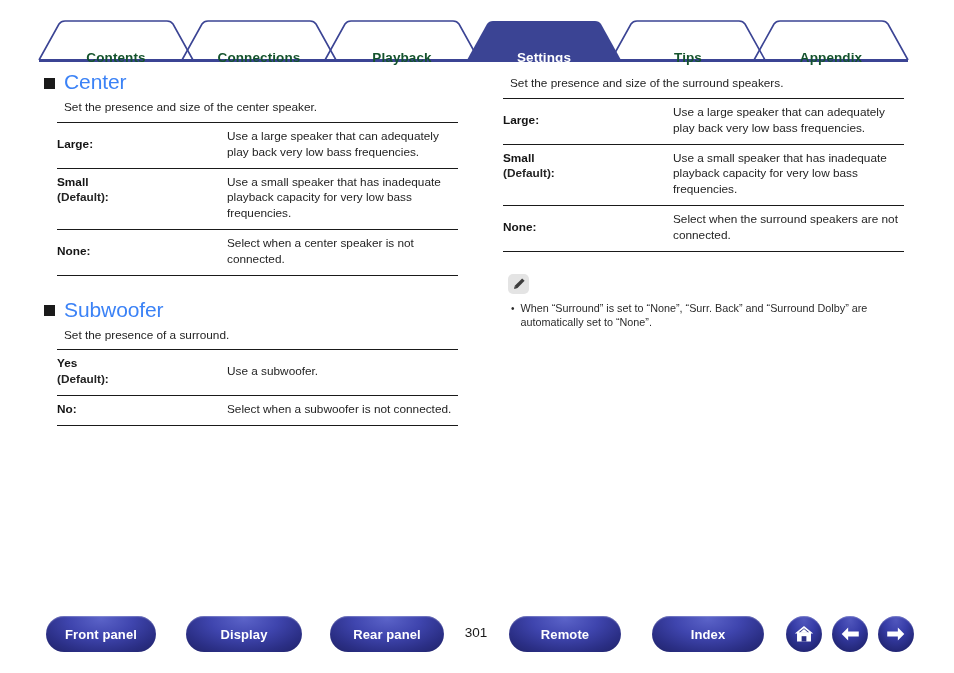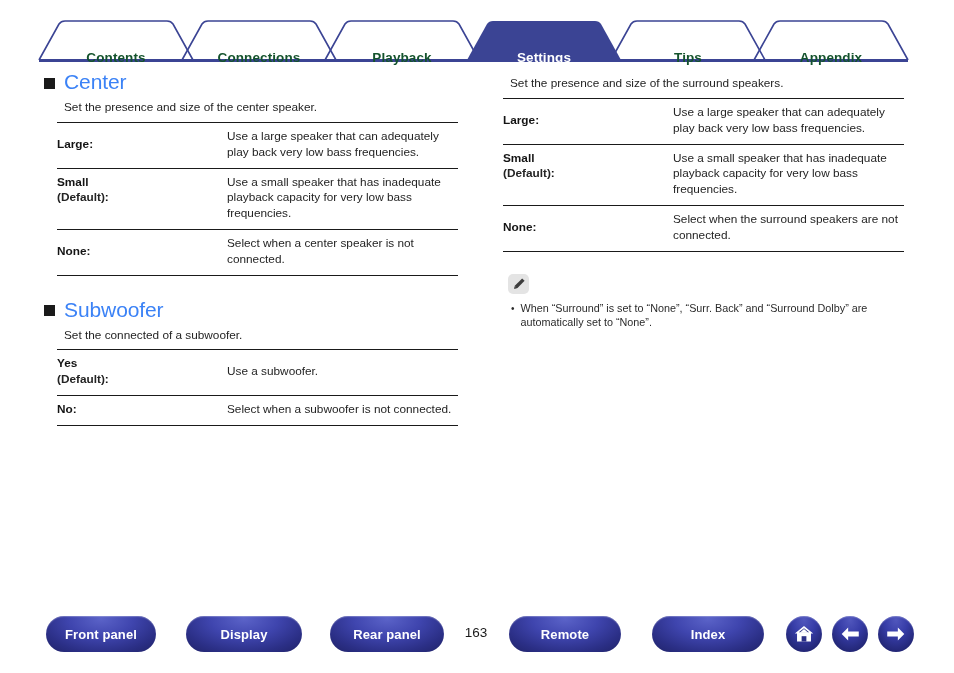--- a/index.html
+++ b/index.html
@@ -261,21 +261,21 @@
         </tr>
       </tbody>
     </table>
   </div>
 
   <div style="margin-top:22px;">
     <div class="section-head">
       <span class="sq-marker"></span>
       <span class="section-title">Subwoofer</span>
     </div>
-    <div class="section-desc">Set the connected of a subwoofer.</div>
+    <div class="section-desc">Set the presence of a surround.</div>
     <table class="opt-table">
       <tbody>
         <tr>
           <td class="k">
             <span class="k-name">Yes</span><br>
             <span class="k-default">(Default)</span><span class="k-colon">:</span>
           </td>
           <td class="v" style="padding-top:14px;">Use a subwoofer.</td>
         </tr>
         <tr>
@@ -330,21 +330,21 @@
       <span class="note-text">When “Surround” is set to “None”, “Surr. Back” and “Surround Dolby” are automatically set to “None”.</span>
     </div>
   </div>
 </div>
 
 <div class="footer">
   <div class="pill pill-front">Front panel</div>
   <div class="pill pill-disp">Display</div>
   <div class="pill pill-rear">Rear panel</div>
 
-  <div class="pagenum">163</div>
+  <div class="pagenum">301</div>
 
   <div class="pill pill-index">Index</div>
   <div class="pill pill-remote">Remote</div>
 
   <div class="circ circ-home">
     <svg width="22" height="22" viewBox="0 0 24 24">
       <path d="M12 3.2 L22 11.4 L19.6 11.4 L19.6 20.2 L4.4 20.2 L4.4 11.4 L2 11.4 Z" fill="#ffffff"></path>
       <rect x="9.4" y="14.4" width="5.2" height="5.8" fill="#2b2f86"></rect>
       <path d="M12 5.6 L17.6 10.2 L6.4 10.2 Z" fill="#2b2f86"></path>
       <path d="M12 6.6 L16.6 10.6 L7.4 10.6 Z" fill="#ffffff"></path>

